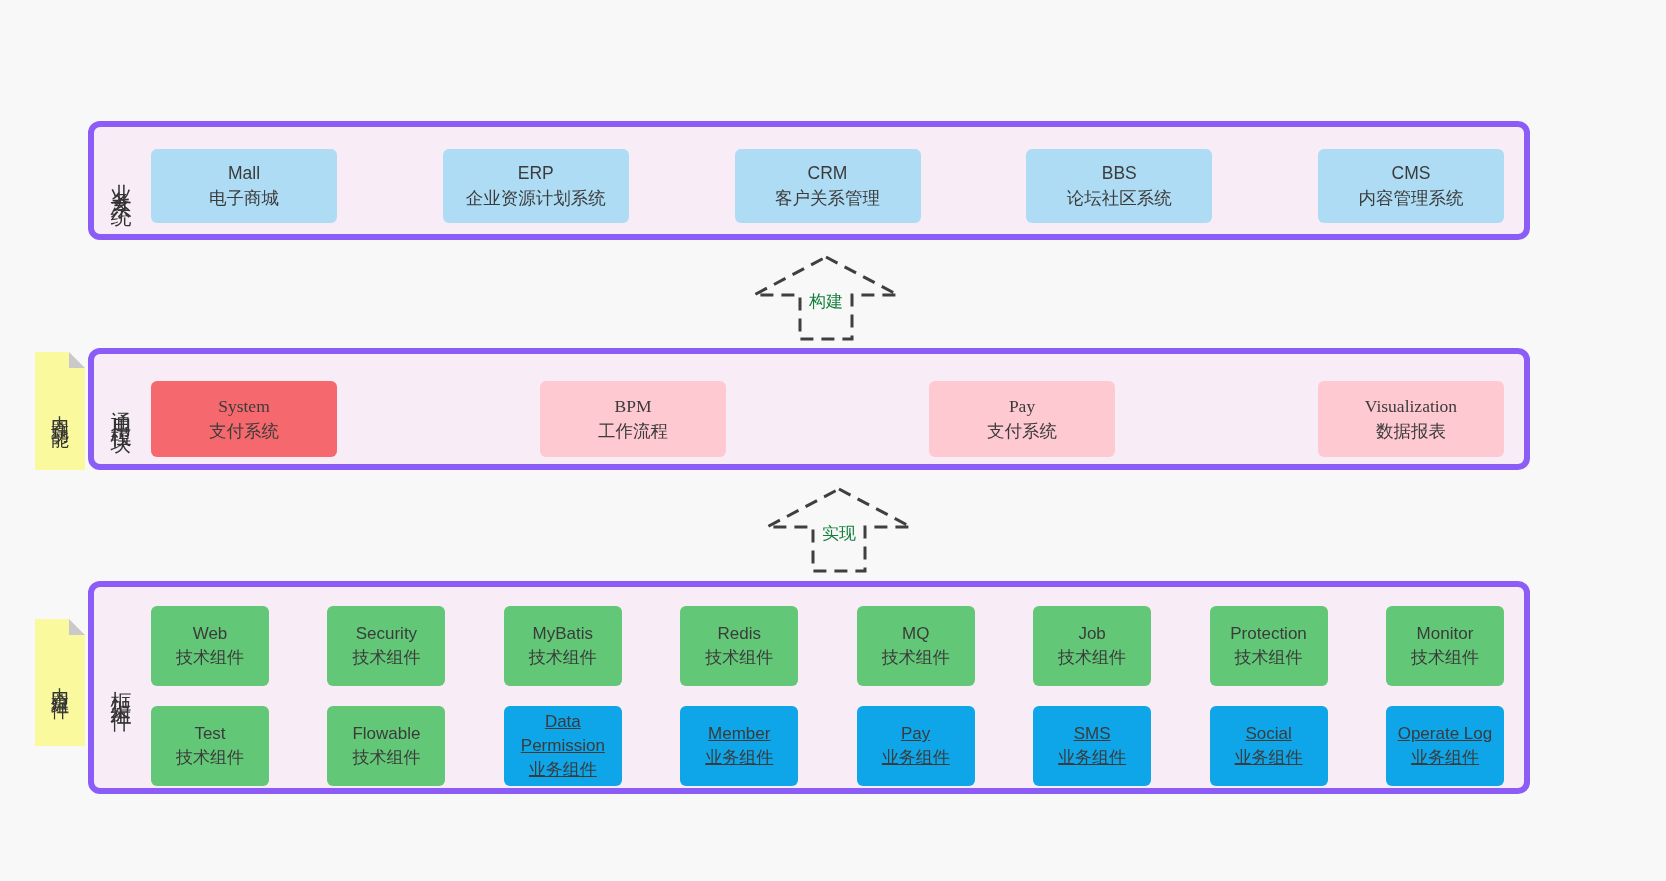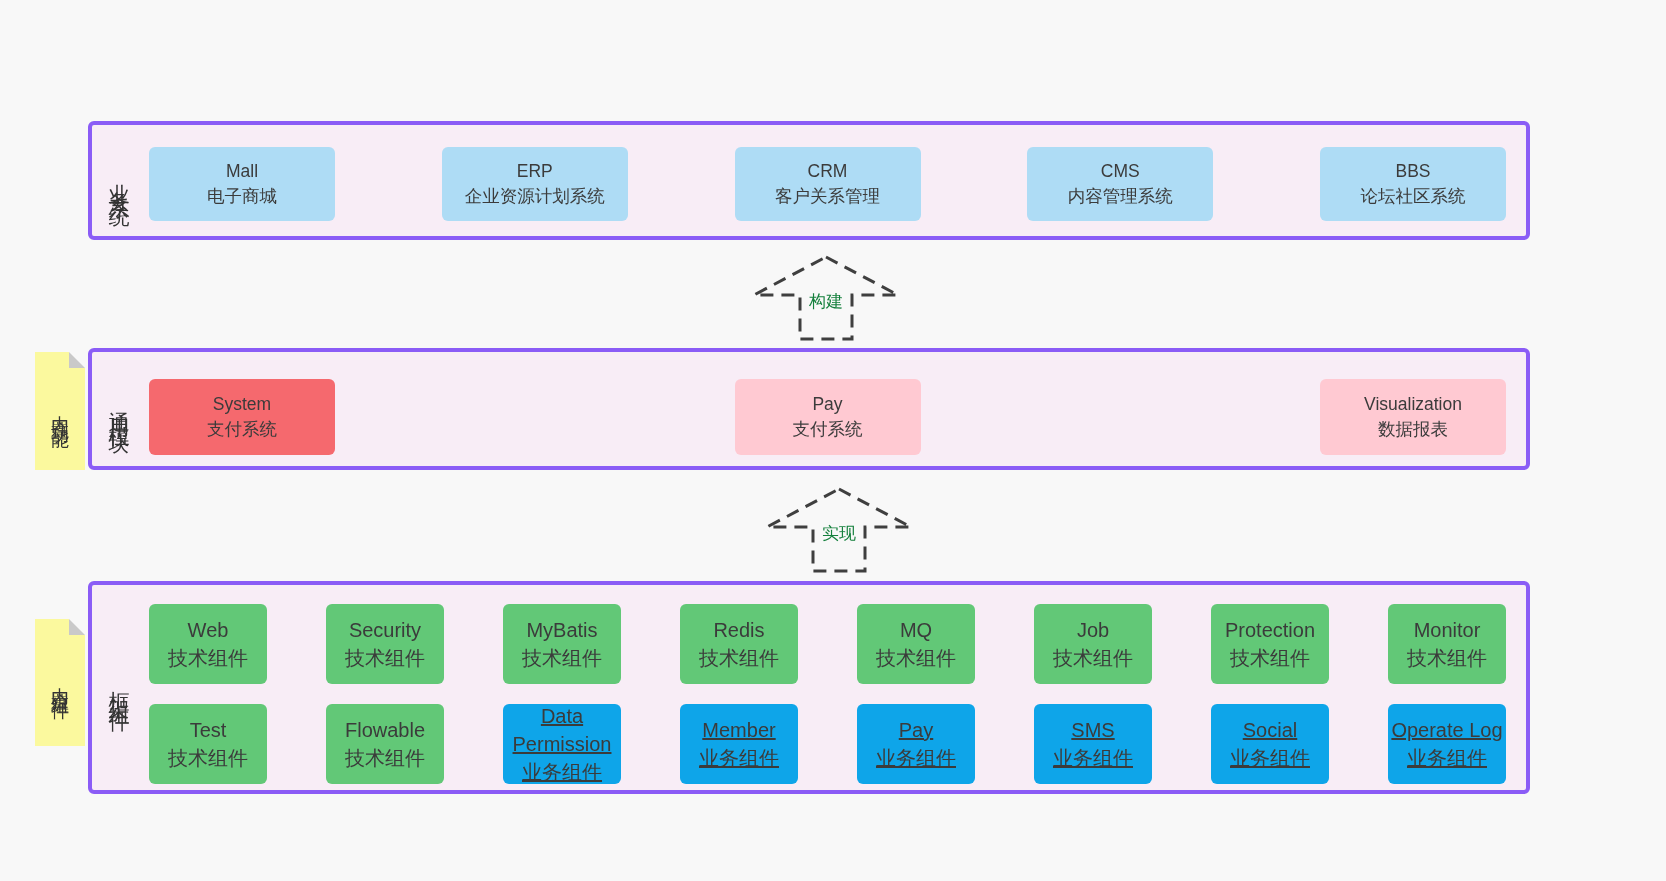--- a/index.html
+++ b/index.html
@@ -4,44 +4,44 @@
 <style>
   html,body{margin:0;padding:0;}
   body{
     width:1666px;height:881px;position:relative;
     background:#f8f8f8;
     font-family:"Liberation Sans","DejaVu Sans",sans-serif;
     color:#3b3b3b;overflow:hidden;
   }
   .layer{
     position:absolute;left:88px;width:1442px;
-    background:#f8edf6;border:4px solid #8b5cf6;border-radius:6px;
+    background:#f8edf6;border:6px solid #8b5cf6;border-radius:12px;
     box-sizing:border-box;
   }
   #layer-business{top:121px;height:119px;}
-  #layer-modules{top:348px;height:122px;}
+  #layer-modules{top:348px;height:122px;font-family:Liberation Serif, serif;}
   #layer-framework{top:581px;height:213px;}
   .vlabel{
     position:absolute;left:13px;top:50%;transform:translateY(-50%);
     writing-mode:vertical-rl;text-orientation:upright;
     font-size:21px;letter-spacing:7px;color:#333;white-space:nowrap;
   }
   .row{
     position:absolute;left:57px;right:20px;
     display:flex;justify-content:space-between;
   }
   .box{
     border-radius:6px;
     display:flex;flex-direction:column;justify-content:center;align-items:center;
     text-align:center;font-size:17.5px;line-height:1.42;
   }
   .w186{width:186px;}
   .h74{height:74px;}
   .h76{height:76px;}
-  .w148{width:118px;height:80px;font-size:20px;line-height:1.4;}
+  .w148{width:118px;height:80px;font-size:17px;line-height:1.4;}
   .blue{background:#aedcf5;}
   .red{background:#f5696e;}
   .pink{background:#ffc9d2;}
   .green{background:#62c877;}
   .lightgreen{background:#0ea5e9;text-decoration:underline;}
   .sticky{
     position:absolute;width:50px;background:#fbf99e;
   }
   #sticky-features{left:35px;top:352px;height:118px;}
   #sticky-components{left:35px;top:619px;height:127px;}
@@ -79,26 +79,26 @@
     </div>
     <div class="box w186 h74 blue">
       <div>ERP</div>
       <div>企业资源计划系统</div>
     </div>
     <div class="box w186 h74 blue">
       <div>CRM</div>
       <div>客户关系管理</div>
     </div>
     <div class="box w186 h74 blue">
+      <div>BBS</div>
+      <div>论坛社区系统</div>
+    </div>
+    <div class="box w186 h74 blue">
       <div>CMS</div>
       <div>内容管理系统</div>
-    </div>
-    <div class="box w186 h74 blue">
-      <div>BBS</div>
-      <div>论坛社区系统</div>
     </div>
   </div>
 </div>
 
 <div class="arrow" id="arrow-build">
   <svg width="160" height="88" viewBox="0 0 160 88">
     <polygon points="80,3 152,41 106,41 106,85 54,85 54,41 8,41"></polygon>
   </svg>
   <span class="albl">构建</span>
 </div>
@@ -109,20 +109,24 @@
 </div>
 
 <div class="layer" id="layer-modules">
   <div class="vlabel">通用模块</div>
   <div class="row" style="top:27px">
     <div class="box w186 h76 red">
       <div>System</div>
       <div>支付系统</div>
     </div>
     <div class="box w186 h76 pink">
+      <div>BPM</div>
+      <div>工作流程</div>
+    </div>
+    <div class="box w186 h76 pink">
       <div>Pay</div>
       <div>支付系统</div>
     </div>
     <div class="box w186 h76 pink">
       <div>Visualization</div>
       <div>数据报表</div>
     </div>
   </div>
 </div>
 

